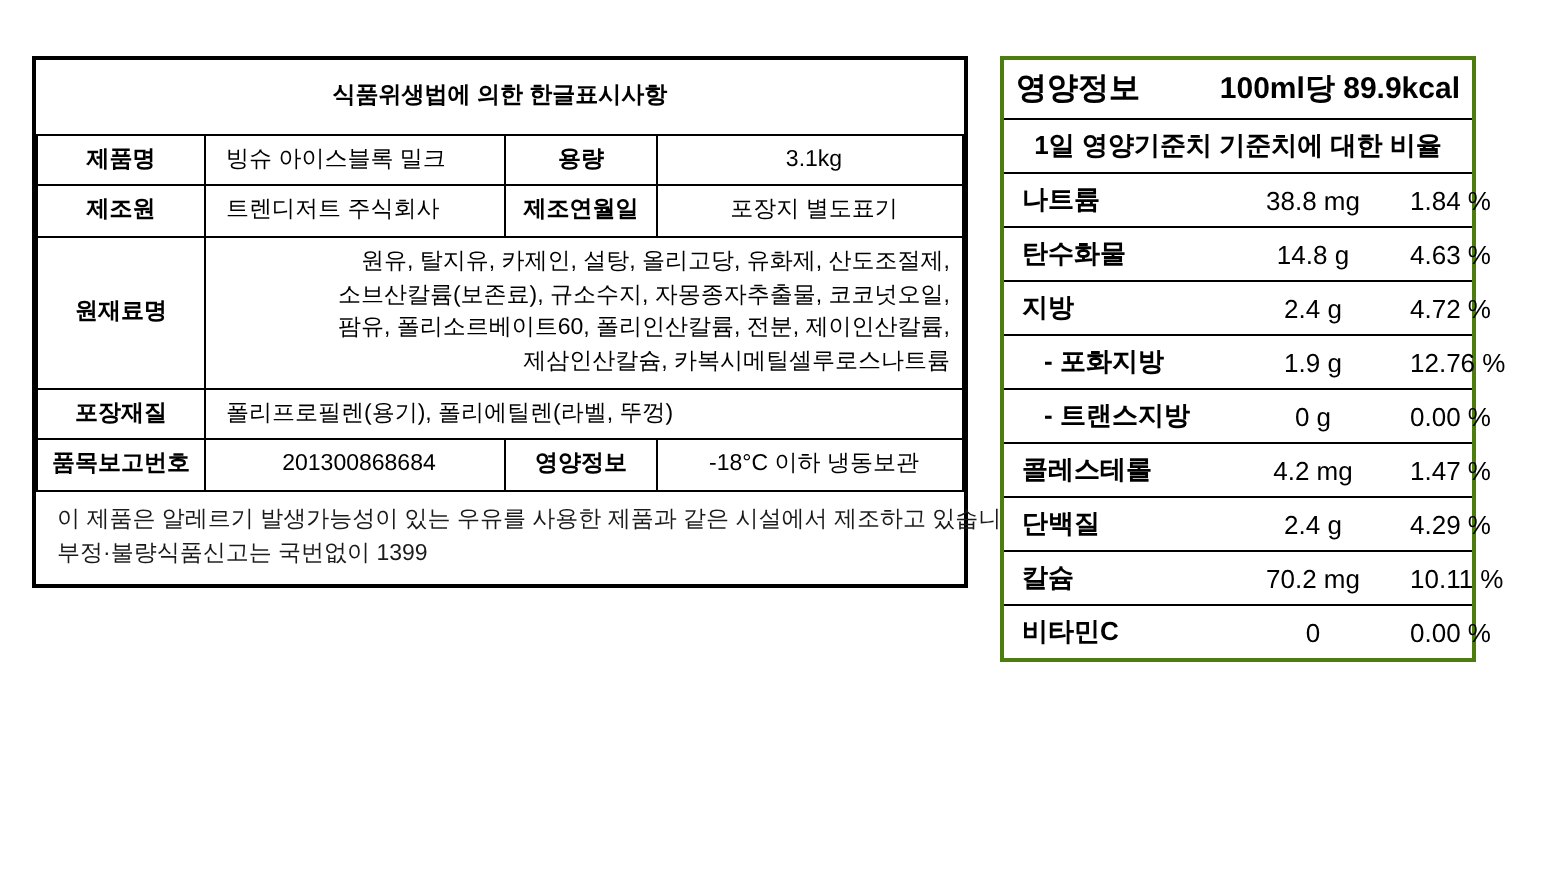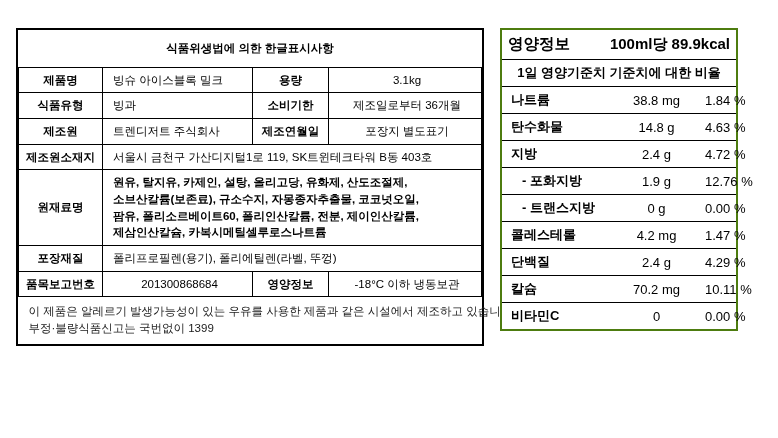--- a/index.html
+++ b/index.html
@@ -50,24 +50,23 @@
     font-weight: bold;
     text-align: center;
     white-space: nowrap;
   }
   .val {
     text-align: left;
     padding-left: 10px !important;
   }
   .val-center { text-align: center; }
   .ingredients-cell {
-    text-align: left;
+    text-align: right;
     padding-left: 10px !important;
     line-height: 1.6;
-    font-weight: bold;
   }
   .ingredients-cell div { white-space: nowrap; }
   .footnote-cell {
     border-left: none !important;
     border-right: none !important;
     border-bottom: none !important;
     padding: 6px 8px 7px 10px !important;
     font-size: 10.5px;
     line-height: 1.6;
     color: #1a1a1a;
@@ -157,38 +156,28 @@
           <td class="title-cell" colspan="4">식품위생법에 의한 한글표시사항</td>
         </tr>
 
         <tr>
           <td class="lbl">제품명</td>
           <td class="val">빙슈 아이스블록 밀크</td>
           <td class="lbl">용량</td>
           <td class="val val-center">3.1kg</td>
         </tr>
 
-        <tr>
-          <td class="lbl">식품유형</td>
-          <td class="val">빙과</td>
-          <td class="lbl">소비기한</td>
-          <td class="val val-center">제조일로부터 36개월</td>
-        </tr>
 
         <tr>
           <td class="lbl">제조원</td>
           <td class="val">트렌디저트 주식회사</td>
           <td class="lbl">제조연월일</td>
           <td class="val val-center">포장지 별도표기</td>
         </tr>
 
-        <tr>
-          <td class="lbl">제조원소재지</td>
-          <td class="val" colspan="3">서울시 금천구 가산디지털1로 119, SK트윈테크타워 B동 403호</td>
-        </tr>
 
         <tr>
           <td class="lbl">원재료명</td>
           <td class="ingredients-cell" colspan="3">
             <div>원유, 탈지유, 카제인, 설탕, 올리고당, 유화제, 산도조절제,</div>
             <div>소브산칼륨(보존료), 규소수지, 자몽종자추출물, 코코넛오일,</div>
             <div>팜유, 폴리소르베이트60, 폴리인산칼륨, 전분, 제이인산칼륨,</div>
             <div>제삼인산칼슘, 카복시메틸셀루로스나트륨</div>
           </td>
         </tr>

